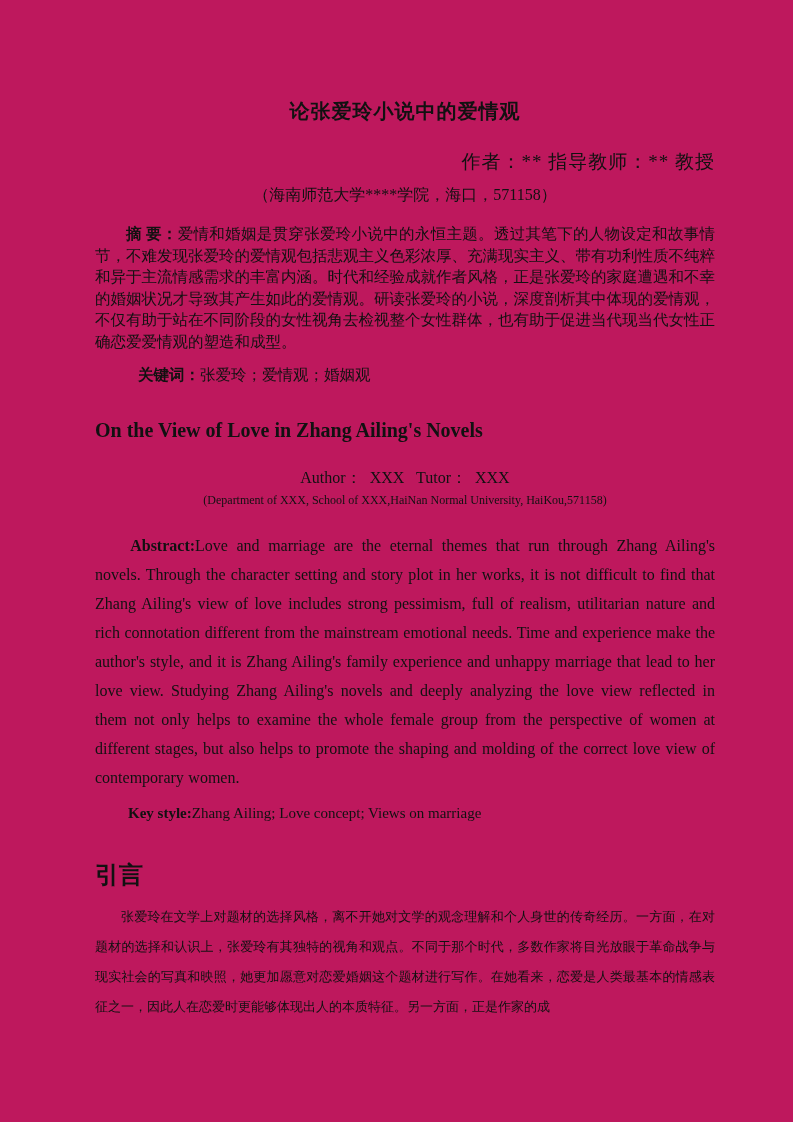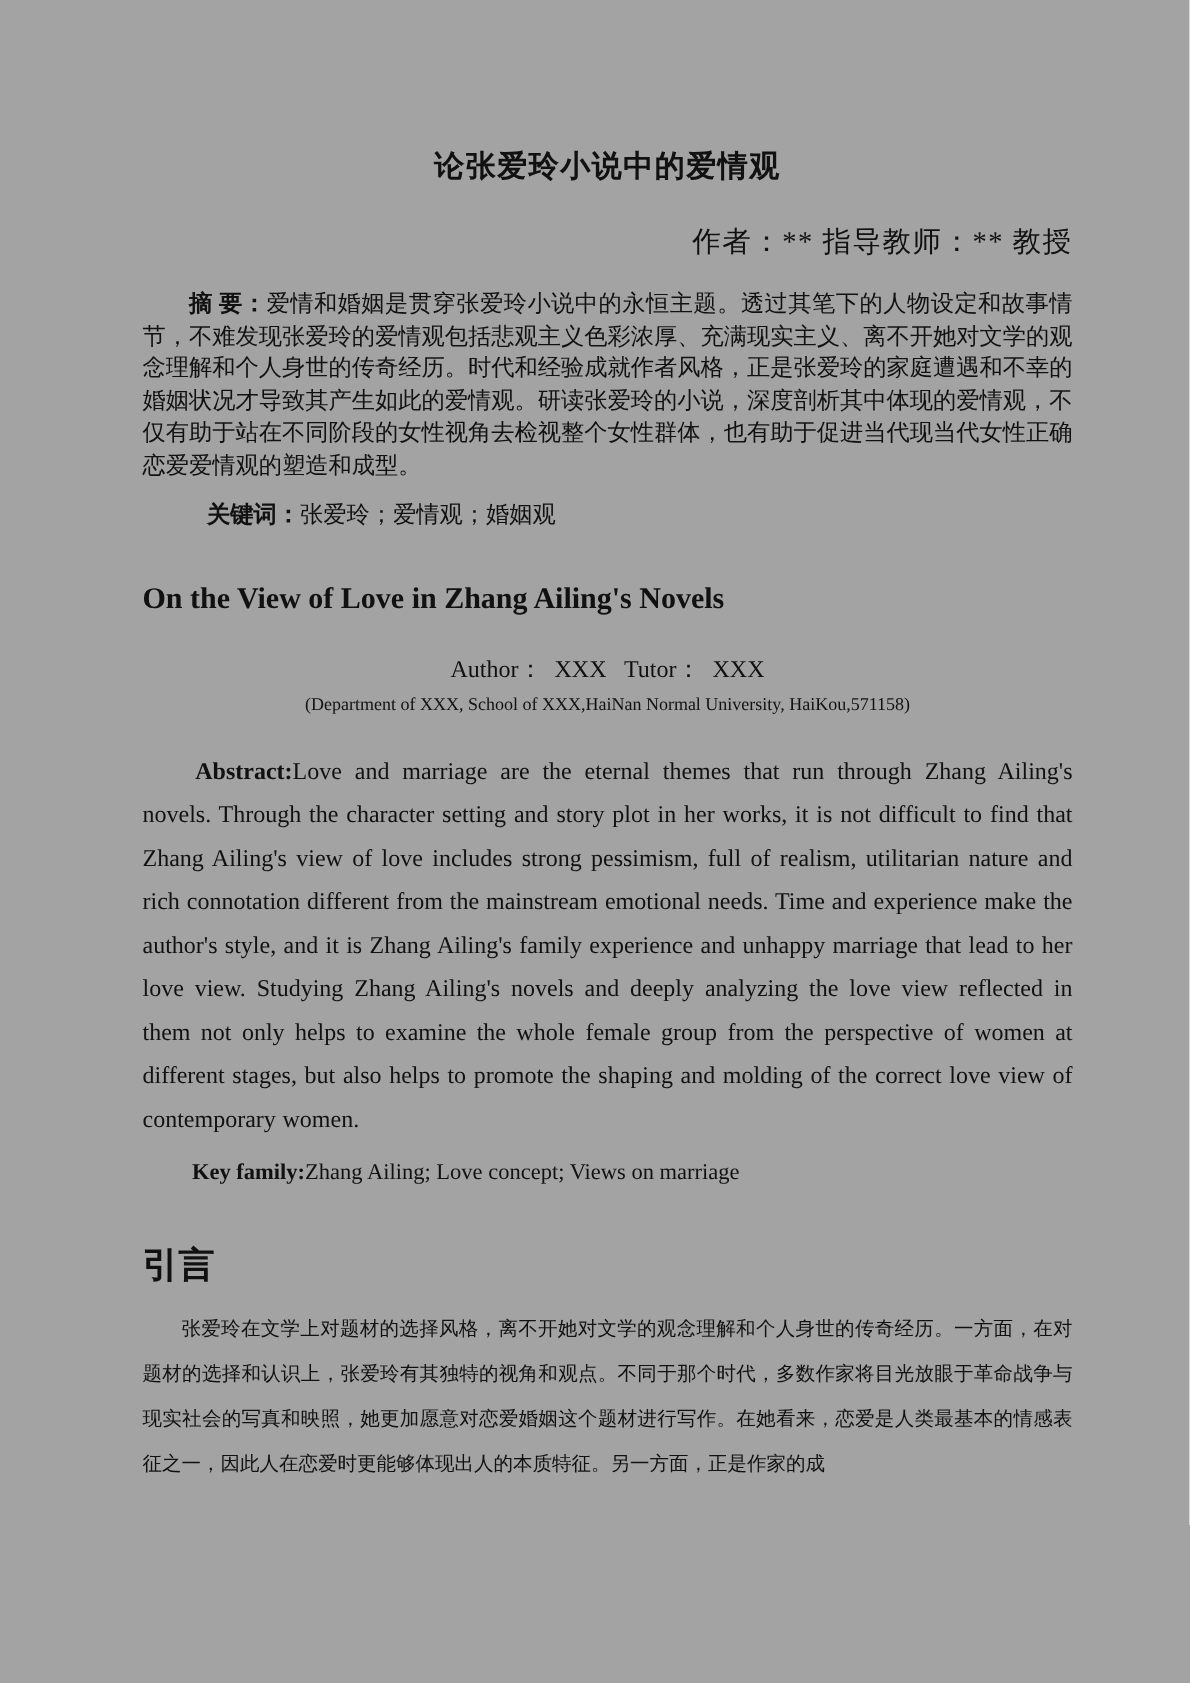--- a/index.html
+++ b/index.html
@@ -5,21 +5,21 @@
   html, body {
     margin: 0;
     padding: 0;
     background: #ffffff;
   }
   .page {
     position: relative;
     width: 793px;
     height: 1122px;
     margin: 0 auto;
-    background: #a3a3a3;
+    background: #be185d;
     color: #111111;
     font-family: "Liberation Serif", "DejaVu Serif", serif;
     overflow: hidden;
     box-sizing: border-box;
     padding: 0 78px 0 95px;
   }
   .content {
     width: 620px;
   }
   
@@ -115,33 +115,34 @@
 </head>
 <body>
 
 <div class="page">
   <div class="content">
 
     <h1 class="cn-title">论张爱玲小说中的爱情观</h1>
 
     <p class="cn-author">作者：** 指导教师：** 教授</p>
 
+    <p class="cn-affiliation">（海南师范大学****学院，海口，571158）</p>
 
-    <p class="cn-abstract"><span class="label-bold">摘 要：</span><span>爱情和婚姻是贯穿张爱玲小说中的永恒主题。透过其笔下的人物设定和故事情节，不难发现张爱玲的爱情观包括悲观主义色彩浓厚、充满现实主义、离不开她对文学的观念理解和个人身世的传奇经历。时代和经验成就作者风格，正是张爱玲的家庭遭遇和不幸的婚姻状况才导致其产生如此的爱情观。研读张爱玲的小说，深度剖析其中体现的爱情观，不仅有助于站在不同阶段的女性视角去检视整个女性群体，也有助于促进当代现当代女性正确恋爱爱情观的塑造和成型。</span></p>
+    <p class="cn-abstract"><span class="label-bold">摘 要：</span><span>爱情和婚姻是贯穿张爱玲小说中的永恒主题。透过其笔下的人物设定和故事情节，不难发现张爱玲的爱情观包括悲观主义色彩浓厚、充满现实主义、带有功利性质不纯粹和异于主流情感需求的丰富内涵。时代和经验成就作者风格，正是张爱玲的家庭遭遇和不幸的婚姻状况才导致其产生如此的爱情观。研读张爱玲的小说，深度剖析其中体现的爱情观，不仅有助于站在不同阶段的女性视角去检视整个女性群体，也有助于促进当代现当代女性正确恋爱爱情观的塑造和成型。</span></p>
 
     <p class="cn-keywords"><span class="label-bold">关键词：</span><span>张爱玲；爱情观；婚姻观</span></p>
 
     <h2 class="en-title">On the View of Love in Zhang Ailing's Novels</h2>
 
     <p class="en-author">Author：  XXX   Tutor：  XXX</p>
 
     <p class="en-affiliation">(Department of XXX, School of XXX,HaiNan Normal University, HaiKou,571158)</p>
 
     <p class="en-abstract"><span class="label-bold">Abstract:</span><span>Love and marriage are the eternal themes that run through Zhang Ailing's novels. Through the character setting and story plot in her works, it is not difficult to find that Zhang Ailing's view of love includes strong pessimism, full of realism, utilitarian nature and rich connotation different from the mainstream emotional needs. Time and experience make the author's style, and it is Zhang Ailing's family experience and unhappy marriage that lead to her love view. Studying Zhang Ailing's novels and deeply analyzing the love view reflected in them not only helps to examine the whole female group from the perspective of women at different stages, but also helps to promote the shaping and molding of the correct love view of contemporary women.</span></p>
 
-    <p class="en-keywords"><span class="label-bold">Key family:</span><span>Zhang Ailing; Love concept; Views on marriage</span></p>
+    <p class="en-keywords"><span class="label-bold">Key style:</span><span>Zhang Ailing; Love concept; Views on marriage</span></p>
 
     <h2 class="section-heading">引言</h2>
 
     <p class="intro-paragraph">张爱玲在文学上对题材的选择风格，离不开她对文学的观念理解和个人身世的传奇经历。一方面，在对题材的选择和认识上，张爱玲有其独特的视角和观点。不同于那个时代，多数作家将目光放眼于革命战争与现实社会的写真和映照，她更加愿意对恋爱婚姻这个题材进行写作。在她看来，恋爱是人类最基本的情感表征之一，因此人在恋爱时更能够体现出人的本质特征。另一方面，正是作家的成</p>
 
   </div>
 </div>
 
 </body></html>

